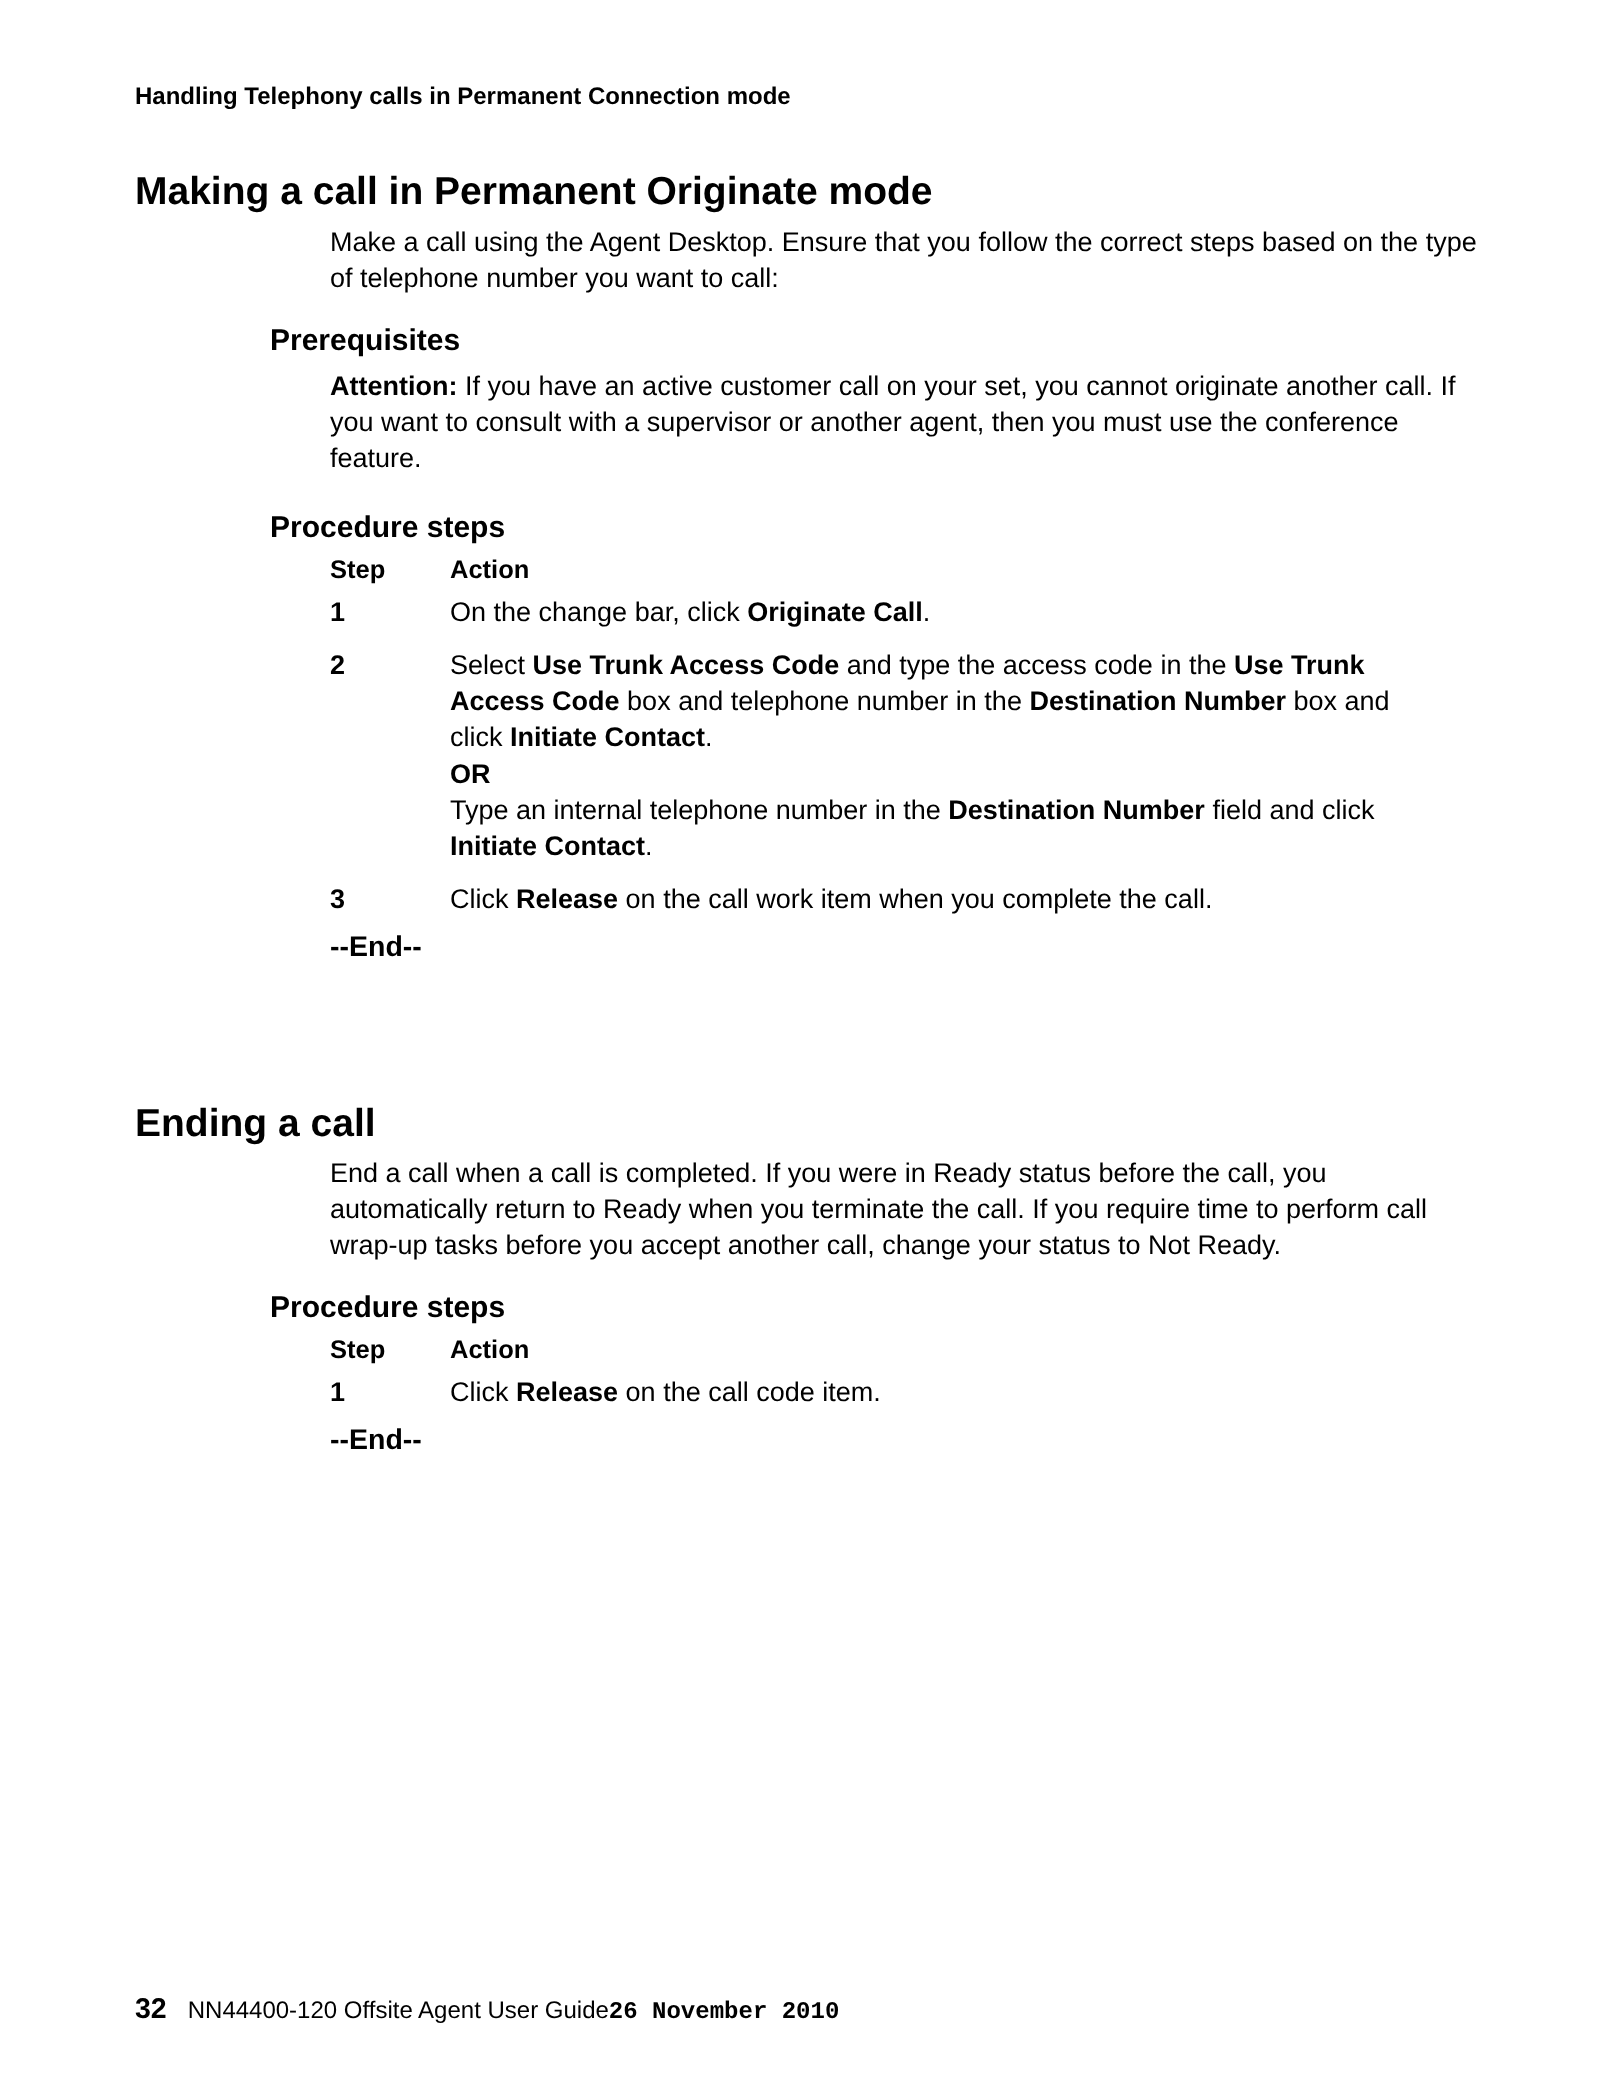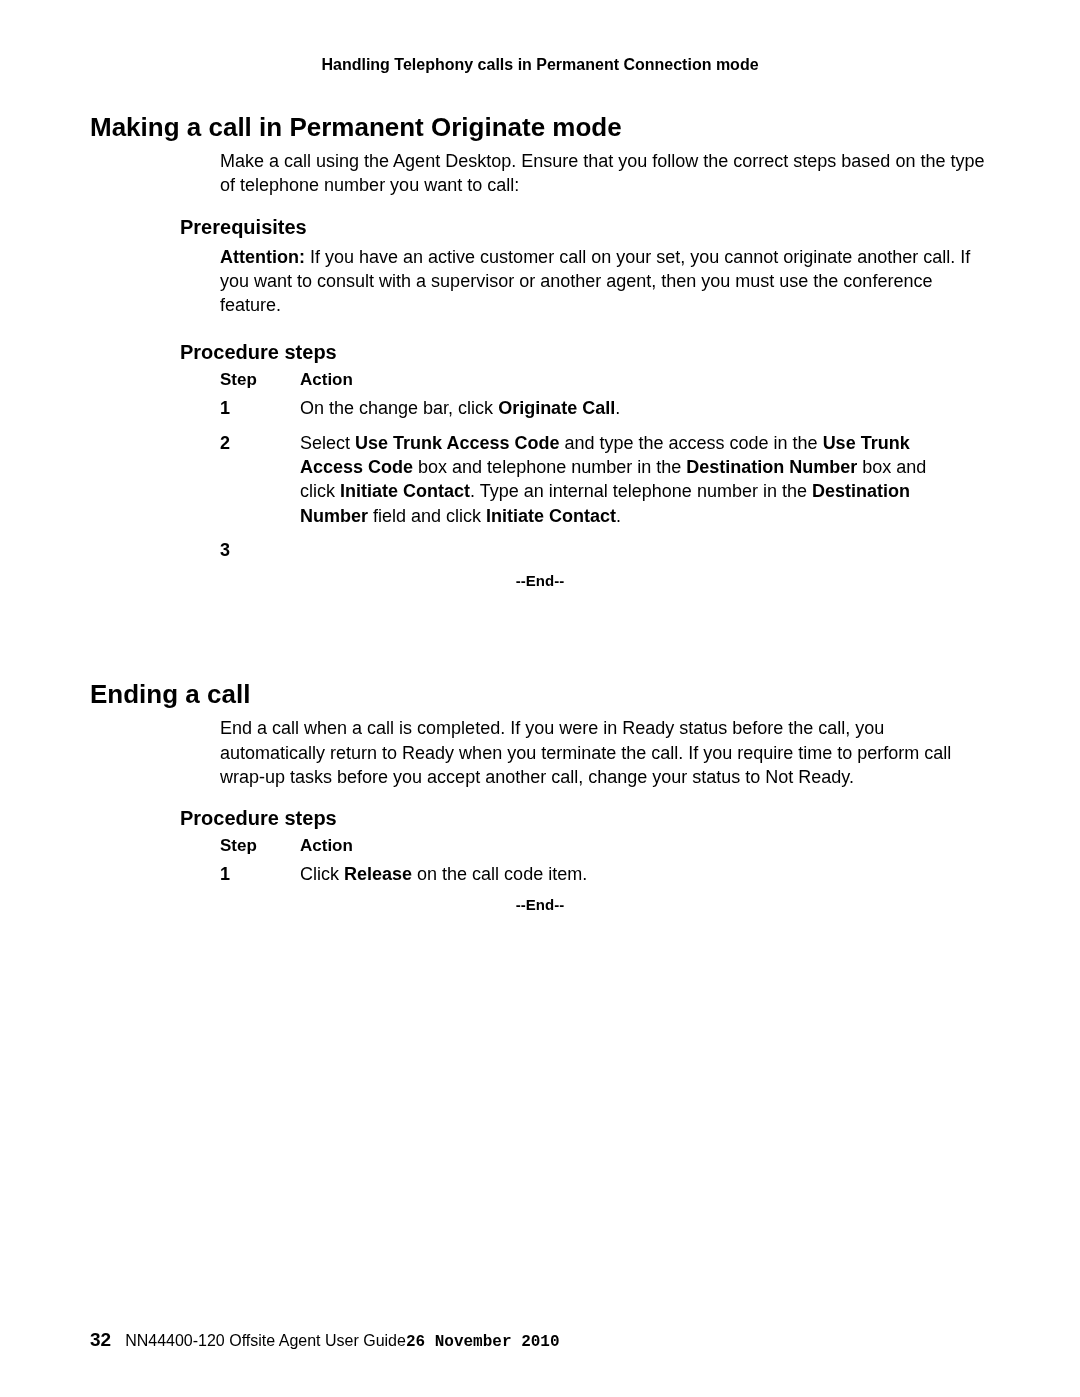--- a/index.html
+++ b/index.html
@@ -14,21 +14,20 @@
     position: relative;
     width: 1080px;
     height: 1397px;
     box-sizing: border-box;
     padding: 56px 90px 40px 90px;
   }
   .running-head {
     font-size: 16px;
     font-weight: bold;
     margin-bottom: 38px;
-    text-align: center;
   }
   h1.section-title {
     font-size: 26px;
     font-weight: bold;
     margin: 0 0 6px 0;
   }
   .body-indent {
     margin-left: 130px;
     font-size: 18px;
     line-height: 1.35;
@@ -74,23 +73,23 @@
     width: 80px;
     font-weight: bold;
     flex: 0 0 80px;
   }
   .step-row .txt {
     flex: 1 1 auto;
     max-width: 640px;
   }
   .txt .or-line { font-weight: bold; }
   .end-mark {
-    text-align: center;
+    text-align: left;
     font-weight: bold;
-    font-size: 15px;
+    font-size: 19px;
     margin-top: 6px;
     margin-left: 130px;
     width: 640px;
   }
   .section-gap { height: 90px; }
   .footer {
     position: absolute;
     left: 90px;
     right: 90px;
     bottom: 46px;
@@ -131,26 +130,30 @@
       <div class="num">1</div>
       <div class="txt">
         <span>On the change bar, click </span><b>Originate Call</b><span>.</span>
       </div>
     </div>
 
     <div class="step-row">
       <div class="num">2</div>
       <div class="txt">
         <span>Select </span><b>Use Trunk Access Code</b><span> and type the access code in the </span><b>Use Trunk Access Code</b><span> box and telephone number in the </span><b>Destination Number</b><span> box and click </span><b>Initiate Contact</b><span>.</span>
+        <div class="or-line">OR</div>
         <span>Type an internal telephone number in the </span><b>Destination Number</b><span> field and click </span><b>Initiate Contact</b><span>.</span>
       </div>
     </div>
 
     <div class="step-row">
       <div class="num">3</div>
+      <div class="txt">
+        <span>Click </span><b>Release</b><span> on the call work item when you complete the call.</span>
+      </div>
     </div>
   </div>
   <div class="end-mark">--End--</div>
 
   <div class="section-gap"></div>
 
   <h1 class="section-title">Ending a call</h1>
   <div class="body-indent intro">End a call when a call is completed. If you were in Ready status before the call, you automatically return to Ready when you terminate the call. If you require time to perform call wrap-up tasks before you accept another call, change your status to Not Ready.</div>
 
   <div class="sub-h2">Procedure steps</div>

